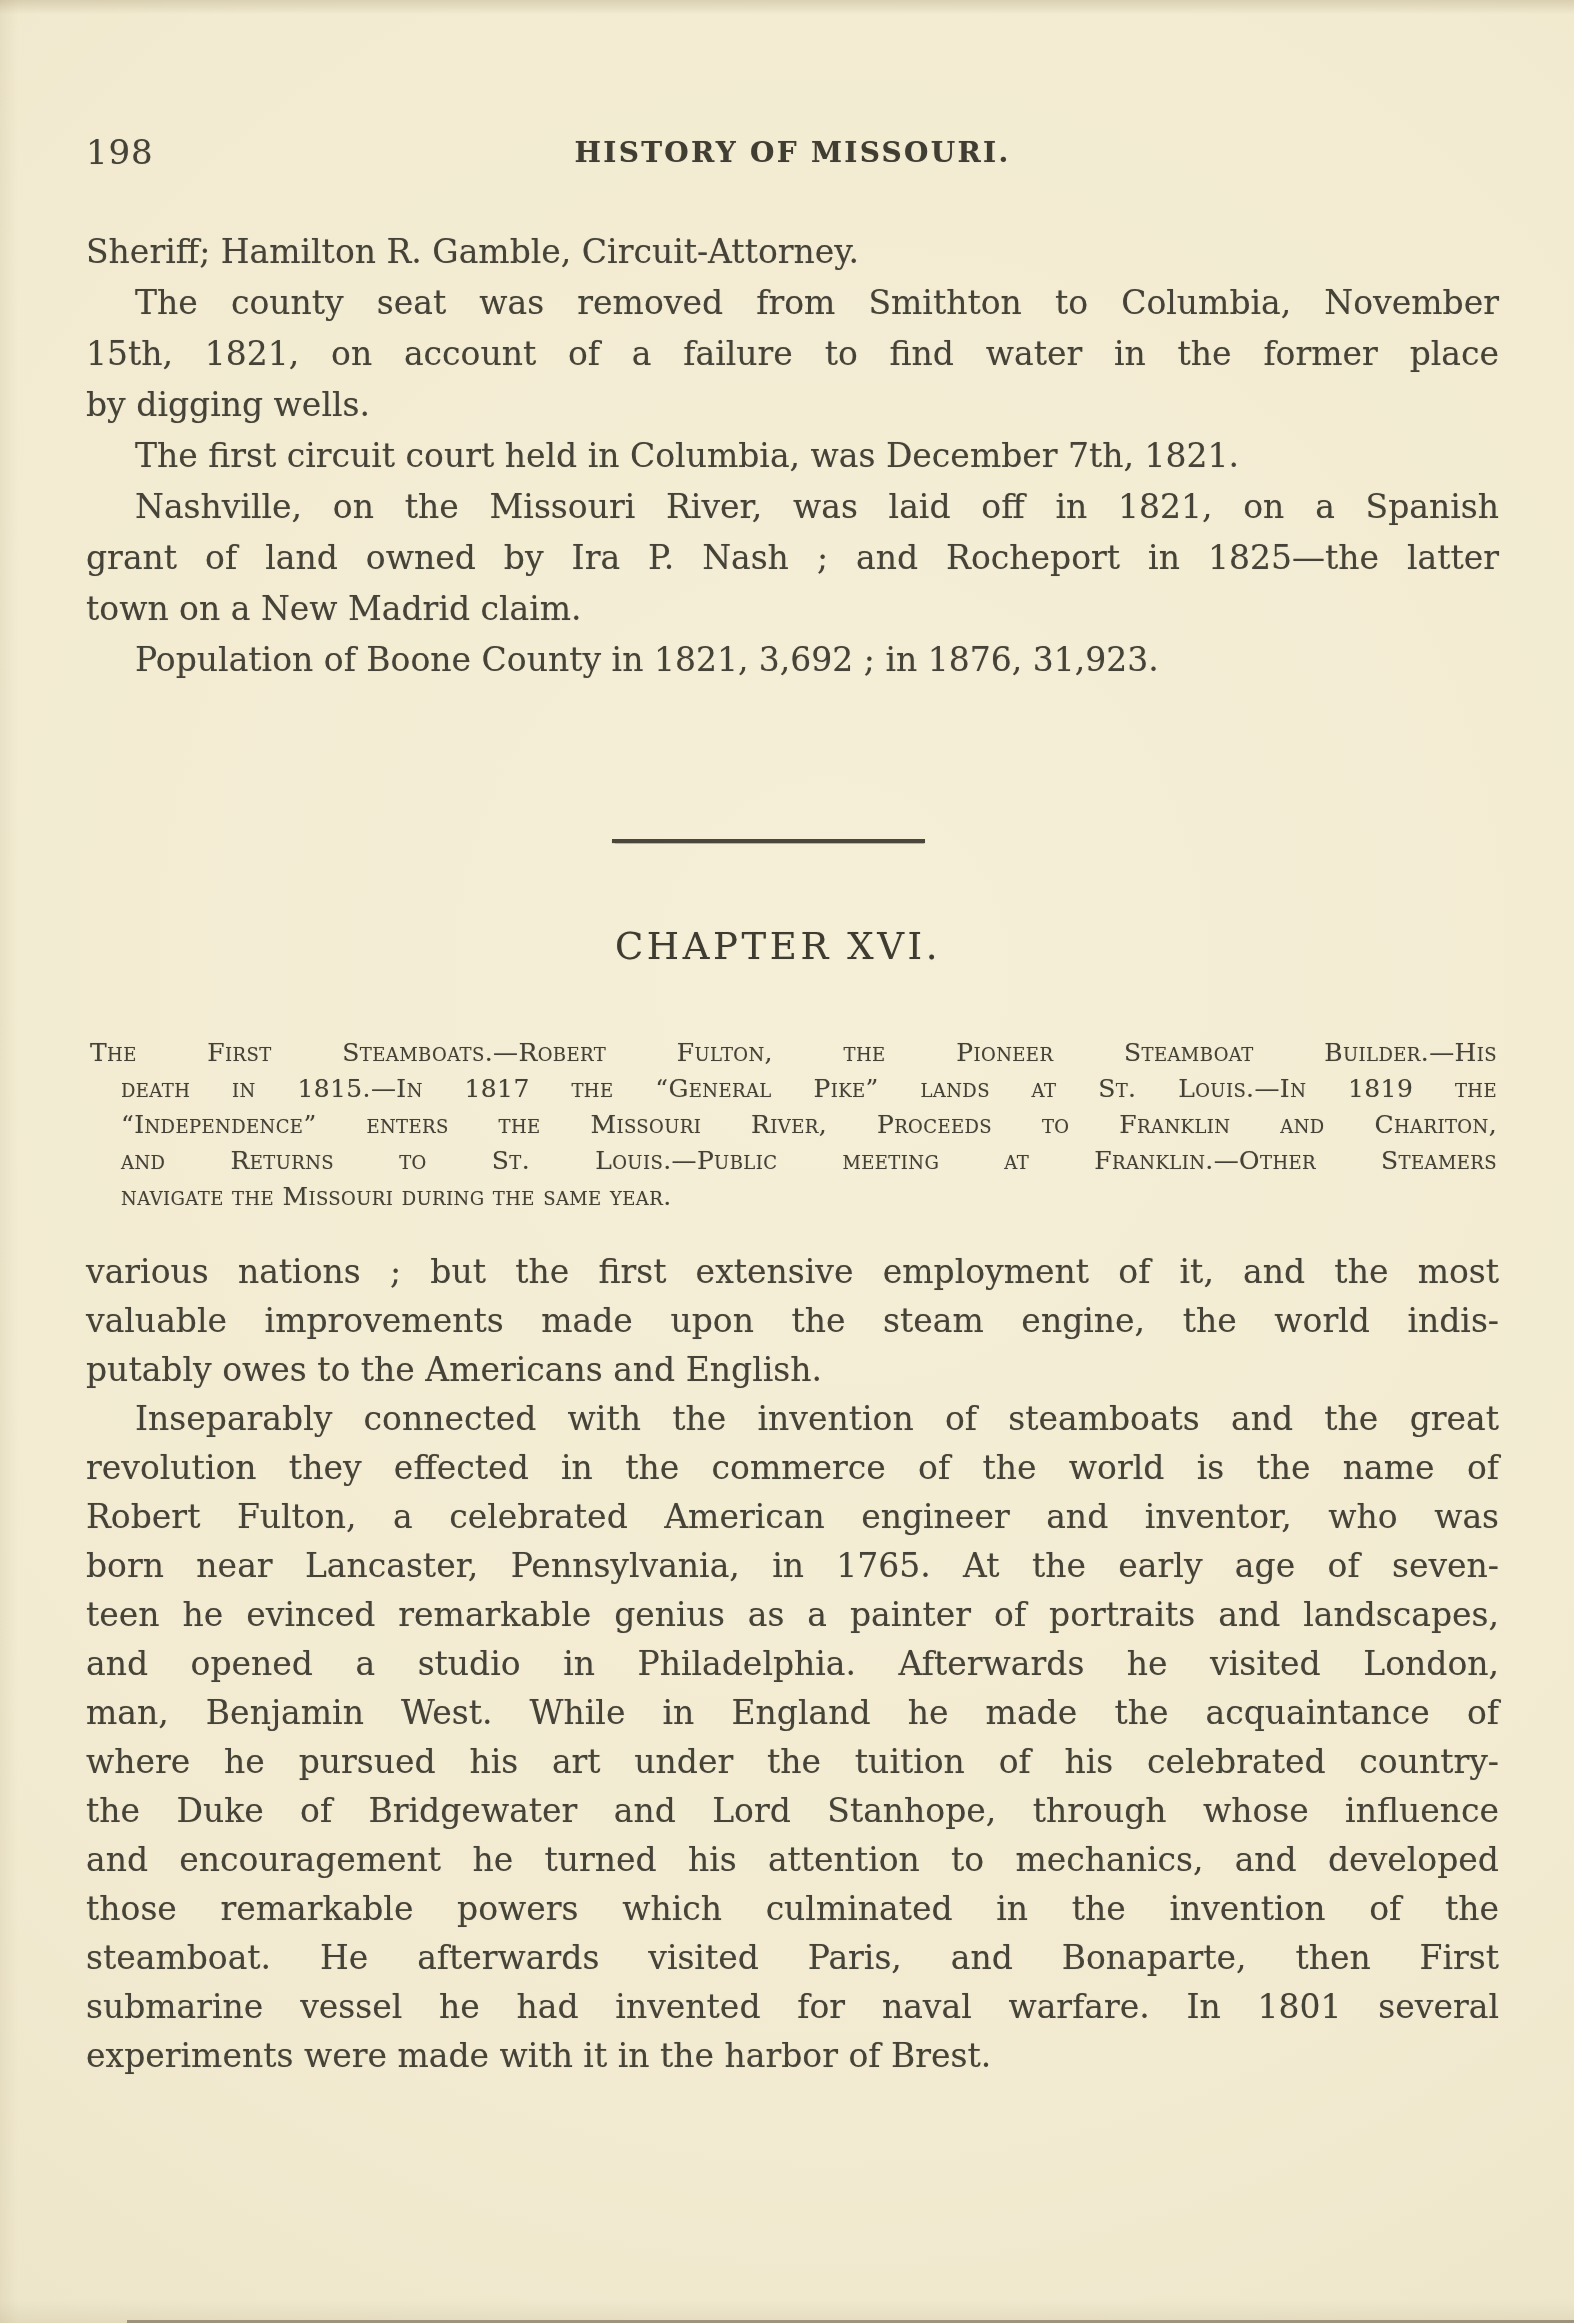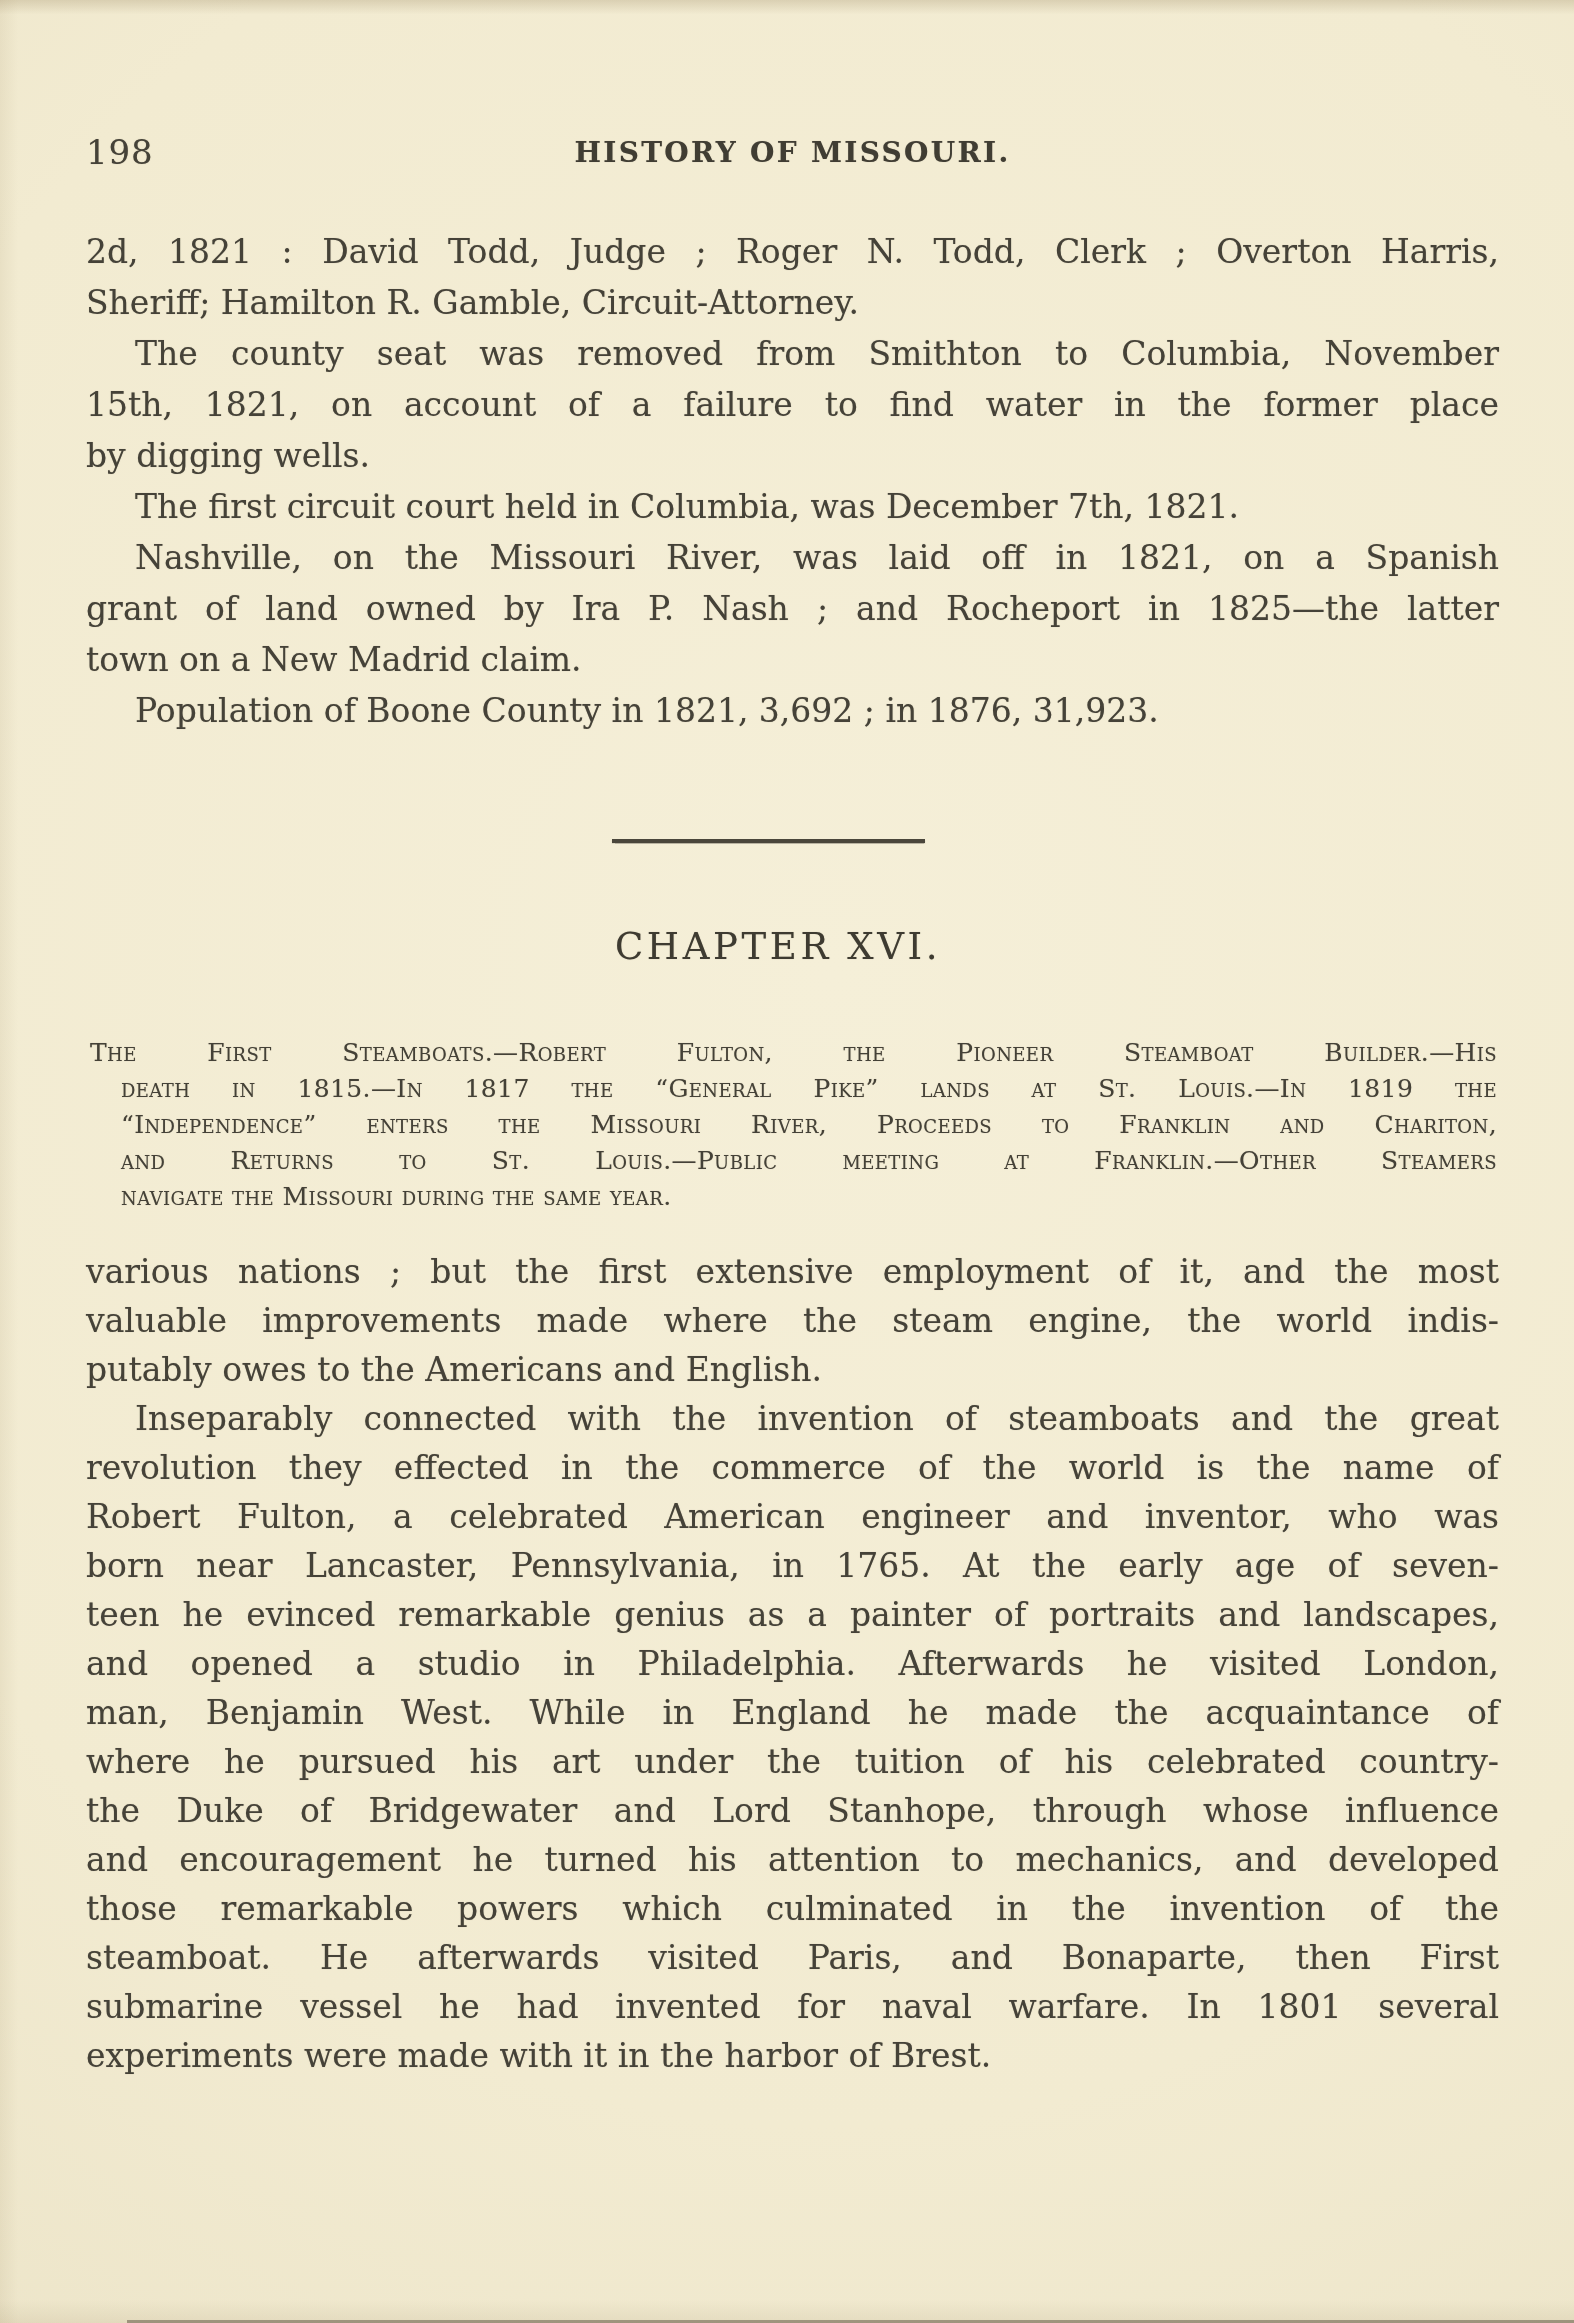--- a/index.html
+++ b/index.html
@@ -118,21 +118,20 @@
 <body>
 
 <div class="page">
 
   <div class="header-row">
     <span class="page-number ink">198</span>
     <div class="running-header ink">HISTORY OF MISSOURI.</div>
   </div>
 
   <div class="intro ink" id="intro">
-      <div class="line ">2d, 1821 : David Todd, Judge ; Roger N. Todd, Clerk ; Overton Harris,</div>
       <div class="line last ">Sheriff; Hamilton R. Gamble, Circuit-Attorney.</div>
       <div class="line indent">The county seat was removed from Smithton to Columbia, November</div>
       <div class="line ">15th, 1821, on account of a failure to find water in the former place</div>
       <div class="line last ">by digging wells.</div>
       <div class="line last indent">The first circuit court held in Columbia, was December 7th, 1821.</div>
       <div class="line indent">Nashville, on the Missouri River, was laid off in 1821, on a Spanish</div>
       <div class="line ">grant of land owned by Ira P. Nash ; and Rocheport in 1825—the latter</div>
       <div class="line last ">town on a New Madrid claim.</div>
       <div class="line last indent">Population of Boone County in 1821, 3,692 ; in 1876, 31,923.</div>
     </div>
@@ -144,21 +143,21 @@
   <div class="summary ink" id="summary">
       <div class="line ">The First Steamboats.—Robert Fulton, the Pioneer Steamboat Builder.—His</div>
       <div class="line cont">death in 1815.—In 1817 the “General Pike” lands at St. Louis.—In 1819 the</div>
       <div class="line cont">“Independence” enters the Missouri River, Proceeds to Franklin and Chariton,</div>
       <div class="line cont">and Returns to St. Louis.—Public meeting at Franklin.—Other Steamers</div>
       <div class="line last cont">navigate the Missouri during the same year.</div>
     </div>
 
   <div class="body-text ink" id="body">
       <div class="line ">various nations ; but the first extensive employment of it, and the most</div>
-      <div class="line ">valuable improvements made where the steam engine, the world indis-</div>
+      <div class="line ">valuable improvements made upon the steam engine, the world indis-</div>
       <div class="line last ">putably owes to the Americans and English.</div>
       <div class="line indent">Inseparably connected with the invention of steamboats and the great</div>
       <div class="line ">revolution they effected in the commerce of the world is the name of</div>
       <div class="line ">Robert Fulton, a celebrated American engineer and inventor, who was</div>
       <div class="line ">born near Lancaster, Pennsylvania, in 1765.  At the early age of seven-</div>
       <div class="line ">teen he evinced remarkable genius as a painter of portraits and landscapes,</div>
       <div class="line ">and opened a studio in Philadelphia.  Afterwards he visited London,</div>
       <div class="line ">man, Benjamin West.  While in England he made the acquaintance of</div>
       <div class="line ">where he pursued his art under the tuition of his celebrated country-</div>
       <div class="line ">the Duke of Bridgewater and Lord Stanhope, through whose influence</div>

